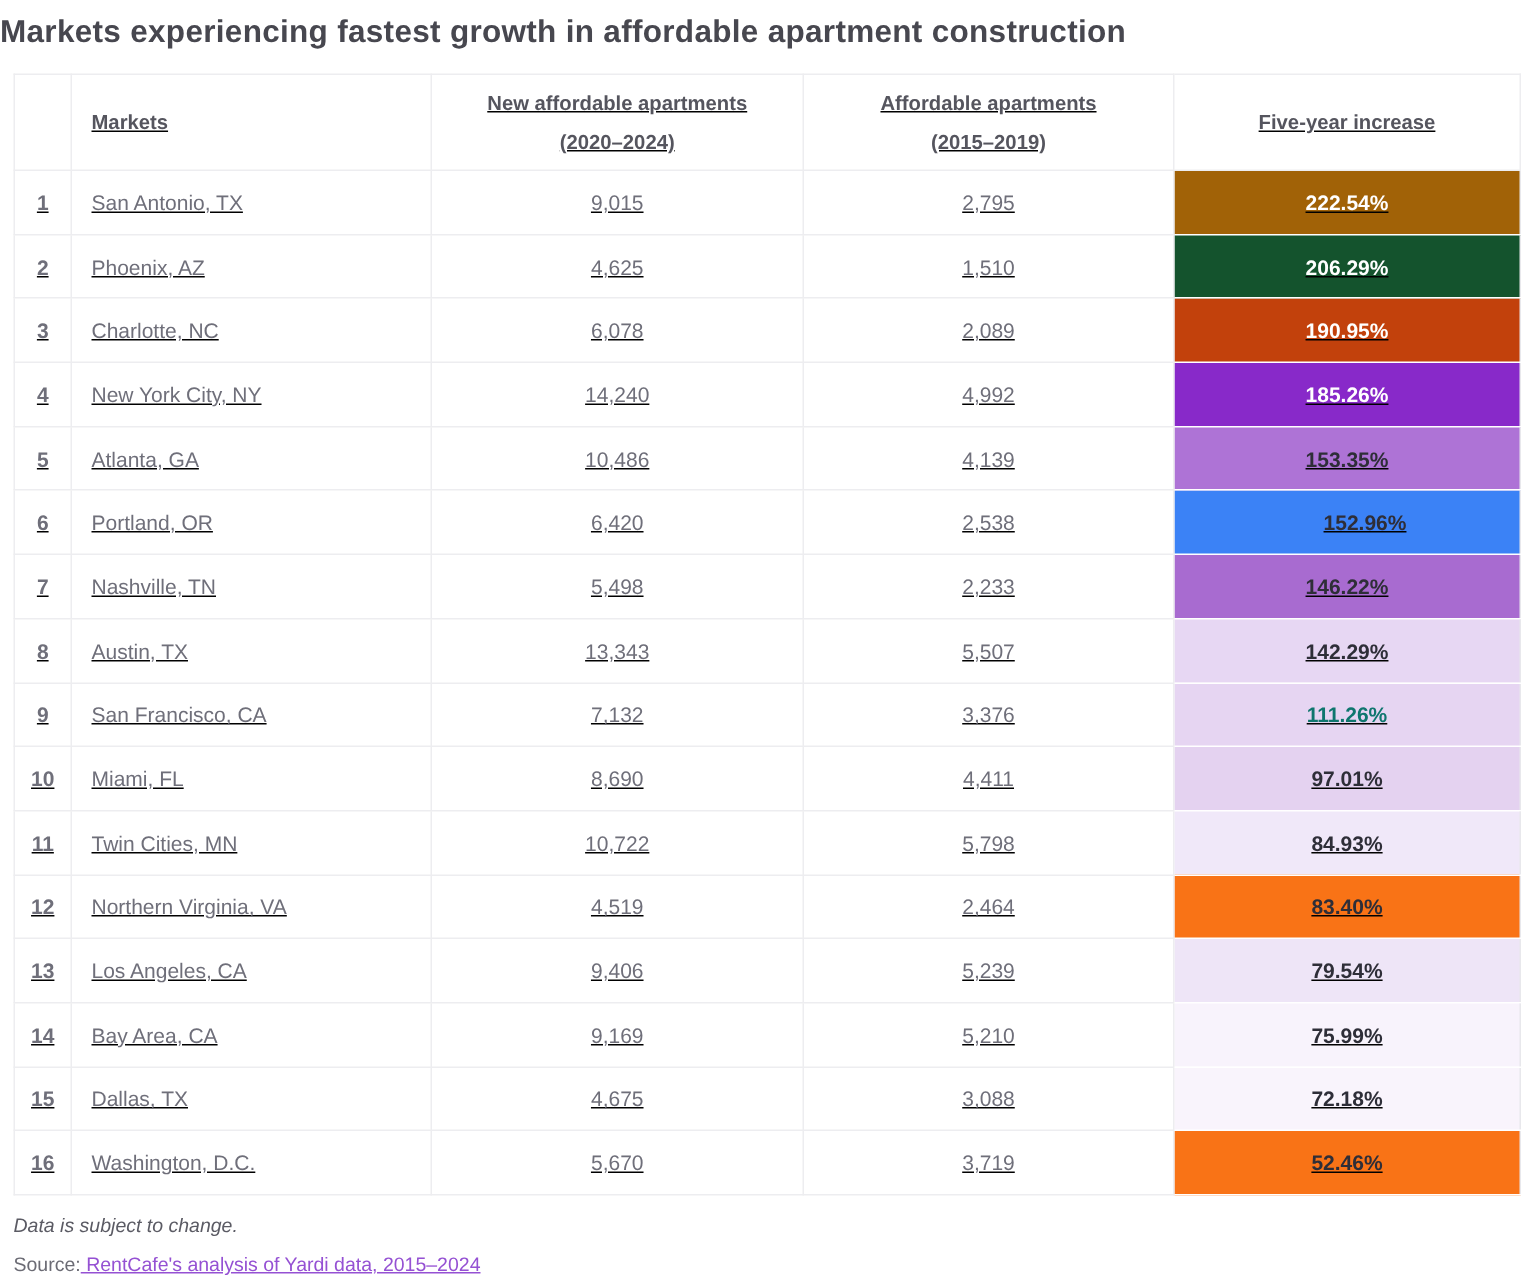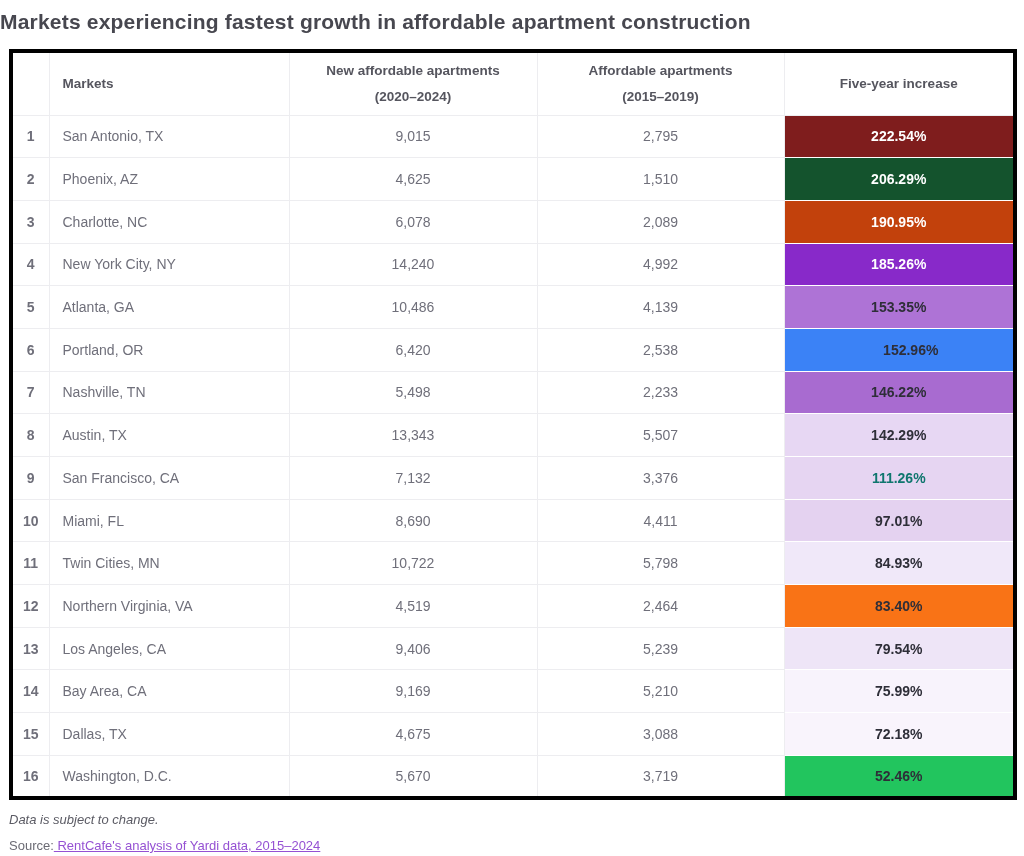--- a/index.html
+++ b/index.html
@@ -17,21 +17,22 @@
     color: #47474f;
     padding-top: 10px;
     letter-spacing: 0.2px;
   }
 
   table.growth-table {
     table-layout: fixed;
     border-collapse: collapse;
     width: 1004px;
     margin: 15px 10px 0 9px;
-    border: 4px solid #000000;
+    border: 1px solid #000000;
+    text-decoration: underline;
   }
   .growth-table th, .growth-table td {
     border: 1px solid #ededf0;
     vertical-align: middle;
   }
   .growth-table thead th {
     height: 64px;
     background: #ffffff;
     color: #55555e;
     font-size: 13.5px;
@@ -106,21 +107,21 @@
       <th><span>Affordable apartments</span><br><span>(2015–2019)</span></th>
       <th>Five-year increase</th>
     </tr>
   </thead>
   <tbody>
   <tr>
     <td class="rank-cell">1</td>
     <td class="market-cell">San Antonio, TX</td>
     <td class="num-cell">9,015</td>
     <td class="num-cell">2,795</td>
-    <td class="increase-cell" style="background-color: #7f1d1d; color: rgb(255, 255, 255);">222.54%</td>
+    <td class="increase-cell" style="background-color: #a16207; color: rgb(255, 255, 255);">222.54%</td>
   </tr>
 
   <tr>
     <td class="rank-cell">2</td>
     <td class="market-cell">Phoenix, AZ</td>
     <td class="num-cell">4,625</td>
     <td class="num-cell">1,510</td>
     <td class="increase-cell" style="background-color: #14532d; color: rgb(255, 255, 255);">206.29%</td>
   </tr>
 
@@ -226,21 +227,21 @@
     <td class="num-cell">4,675</td>
     <td class="num-cell">3,088</td>
     <td class="increase-cell" style="background-color: rgb(249, 244, 252); color: rgb(46, 46, 56);">72.18%</td>
   </tr>
 
   <tr>
     <td class="rank-cell">16</td>
     <td class="market-cell">Washington, D.C.</td>
     <td class="num-cell">5,670</td>
     <td class="num-cell">3,719</td>
-    <td class="increase-cell" style="background-color: #22c55e; color: rgb(46, 46, 56);">52.46%</td>
+    <td class="increase-cell" style="background-color: #f97316; color: rgb(46, 46, 56);">52.46%</td>
   </tr>
 </tbody>
 </table>
 
 <div class="footer">
   <div class="footer-note">Data is subject to change.</div>
   <div class="footer-source"><span>Source:</span><a href="#"> RentCafe's analysis of Yardi data, 2015–2024</a></div>
 </div>
 
 </body></html>

